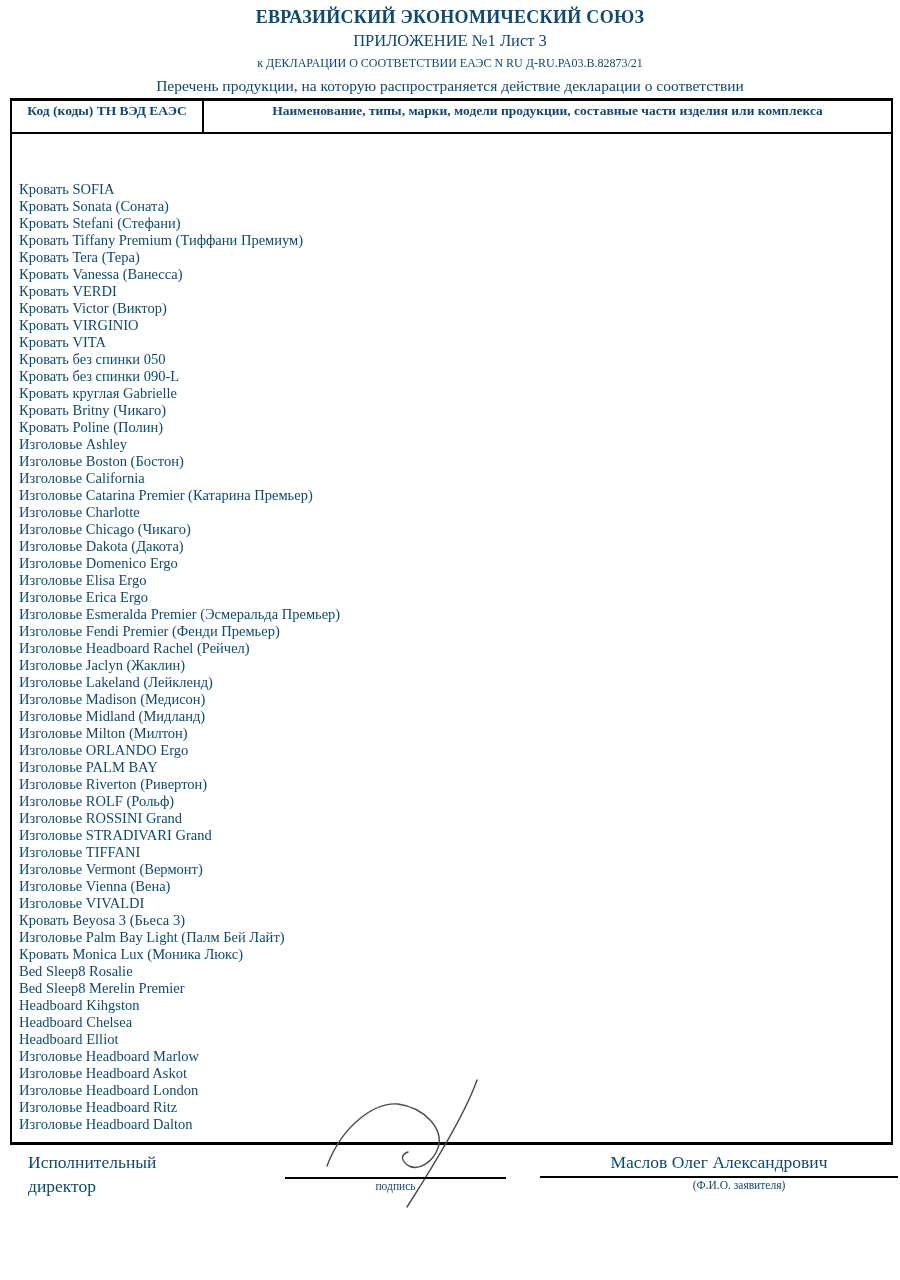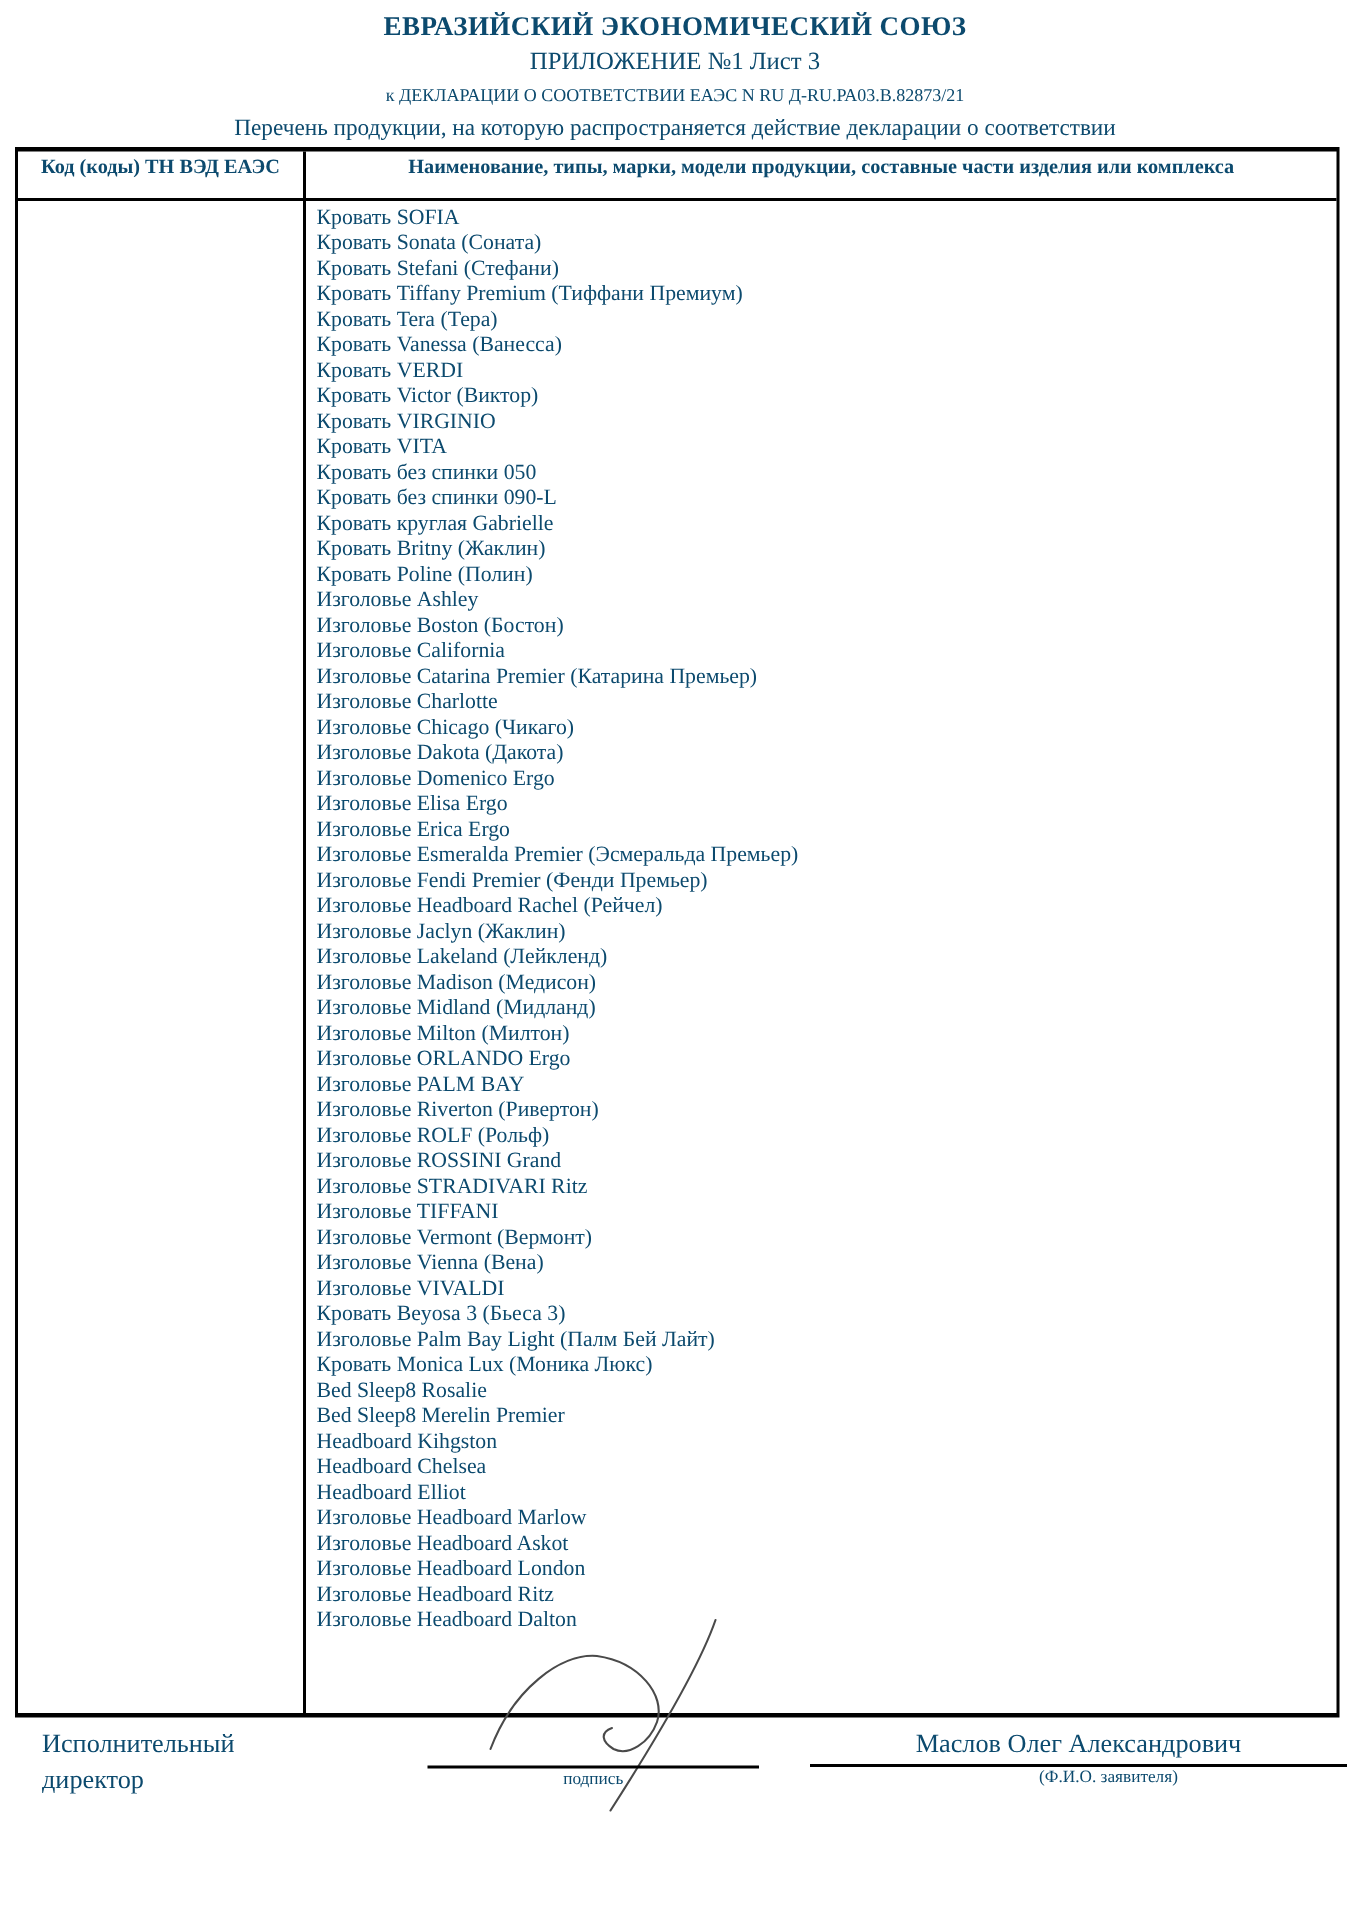--- a/index.html
+++ b/index.html
@@ -37,22 +37,23 @@
     flex-direction: column;
   }
   .t-header-row {
     display: flex;
     flex-direction: row;
     border-bottom: 2px solid #000;
     min-height: 33px;
   }
   .t-body-row {
     display: flex;
-    flex-direction: row;
+    flex-direction: column;
     flex: 1;
+    gap: 44px;
   }
   .col-code {
     width: 192px;
     border-right: 2px solid #000;
     flex-shrink: 0;
   }
   .col-name { flex: 1; font-family: Liberation Serif, serif; }
   .th {
     font-weight: bold;
     font-size: 13.5px;
@@ -148,21 +149,21 @@
           <div class="product-row">Кровать Tiffany Premium (Тиффани Премиум)</div>
           <div class="product-row">Кровать Tera (Тера)</div>
           <div class="product-row">Кровать Vanessa (Ванесса)</div>
           <div class="product-row">Кровать VERDI</div>
           <div class="product-row">Кровать Victor (Виктор)</div>
           <div class="product-row">Кровать VIRGINIO</div>
           <div class="product-row">Кровать VITA</div>
           <div class="product-row">Кровать без спинки 050</div>
           <div class="product-row">Кровать без спинки 090-L</div>
           <div class="product-row">Кровать круглая Gabrielle</div>
-          <div class="product-row">Кровать Britny (Жаклин)</div>
+          <div class="product-row">Кровать Britny (Чикаго)</div>
           <div class="product-row">Кровать Poline (Полин)</div>
           <div class="product-row">Изголовье Ashley</div>
           <div class="product-row">Изголовье Boston (Бостон)</div>
           <div class="product-row">Изголовье California</div>
           <div class="product-row">Изголовье Catarina Premier (Катарина Премьер)</div>
           <div class="product-row">Изголовье Charlotte</div>
           <div class="product-row">Изголовье Chicago (Чикаго)</div>
           <div class="product-row">Изголовье Dakota (Дакота)</div>
           <div class="product-row">Изголовье Domenico Ergo</div>
           <div class="product-row">Изголовье Elisa Ergo</div>
@@ -173,21 +174,21 @@
           <div class="product-row">Изголовье Jaclyn (Жаклин)</div>
           <div class="product-row">Изголовье Lakeland (Лейкленд)</div>
           <div class="product-row">Изголовье Madison (Медисон)</div>
           <div class="product-row">Изголовье Midland (Мидланд)</div>
           <div class="product-row">Изголовье Milton (Милтон)</div>
           <div class="product-row">Изголовье ORLANDO Ergo</div>
           <div class="product-row">Изголовье PALM BAY</div>
           <div class="product-row">Изголовье Riverton (Ривертон)</div>
           <div class="product-row">Изголовье ROLF (Рольф)</div>
           <div class="product-row">Изголовье ROSSINI Grand</div>
-          <div class="product-row">Изголовье STRADIVARI Ritz</div>
+          <div class="product-row">Изголовье STRADIVARI Grand</div>
           <div class="product-row">Изголовье TIFFANI</div>
           <div class="product-row">Изголовье Vermont (Вермонт)</div>
           <div class="product-row">Изголовье Vienna (Вена)</div>
           <div class="product-row">Изголовье VIVALDI</div>
           <div class="product-row">Кровать Beyosa 3 (Бьеса 3)</div>
           <div class="product-row">Изголовье Palm Bay Light (Палм Бей Лайт)</div>
           <div class="product-row">Кровать Monica Lux (Моника Люкс)</div>
           <div class="product-row">Bed Sleep8 Rosalie</div>
           <div class="product-row">Bed Sleep8 Merelin Premier</div>
           <div class="product-row">Headboard Kihgston</div>

